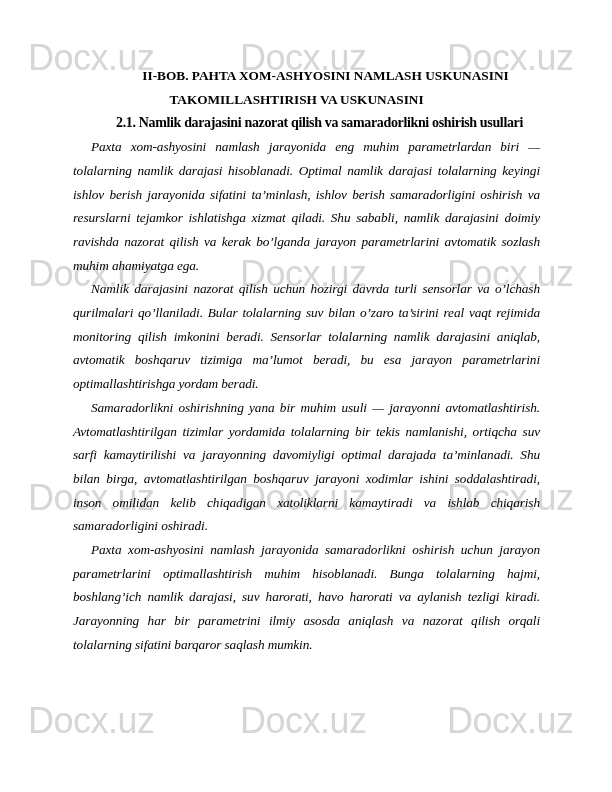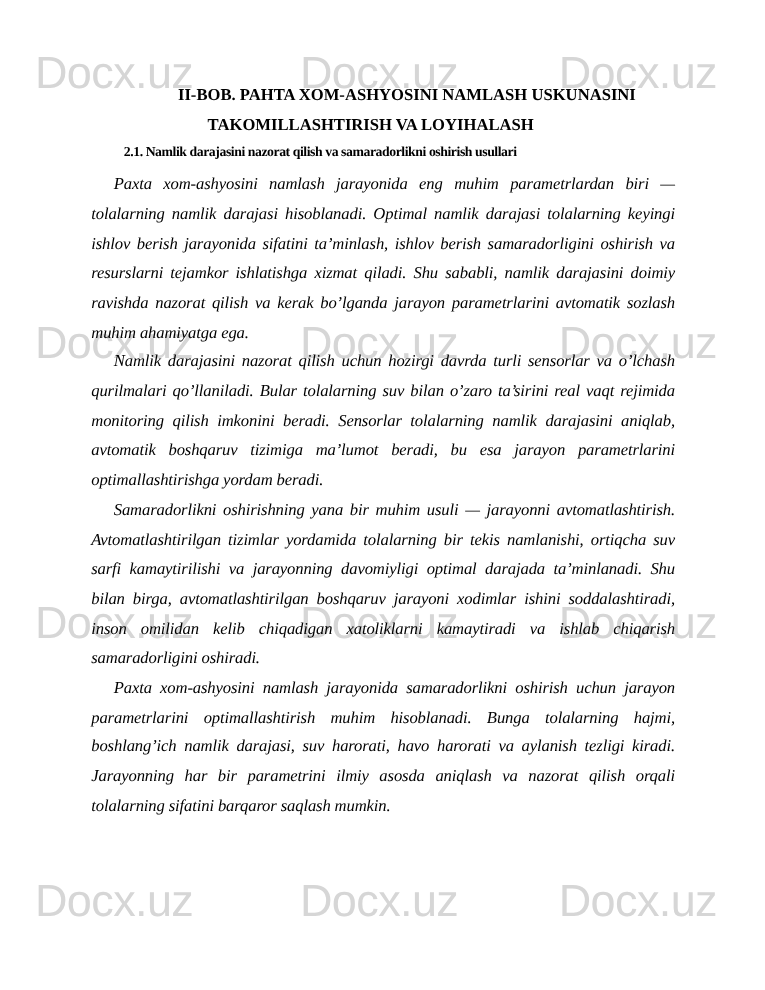--- a/index.html
+++ b/index.html
@@ -41,23 +41,23 @@
     .chapter-title {
       text-align: center;
       font-weight: bold;
       font-size: 13.3px;
       line-height: 23.7px;
       margin: 0;
     }
     .chapter-title .line1 { display: block; padding-left: 38px; }
     .chapter-title .line2 { display: block; padding-right: 20px; }
     .section-title {
-      text-align: left;
+      text-align: center;
       font-weight: bold;
-      font-size: 11px;
+      font-size: 14px;
       line-height: 23.7px;
       letter-spacing: -0.35px;
       margin: 0;
       white-space: nowrap;
       padding-left: 26px;
     }
     .para {
       margin: 0;
       font-size: 13.3px;
       line-height: 23.7px;
@@ -85,21 +85,21 @@
   <span class="wm" style="left:447px;top:480px">Docx.uz</span>
 
   <span class="wm" style="left:28px;top:703px">Docx.uz</span>
   <span class="wm" style="left:240px;top:703px">Docx.uz</span>
   <span class="wm" style="left:447px;top:703px">Docx.uz</span>
 </div>
 
 <div class="page">
   <h1 class="chapter-title">
     <span class="line1">II-BOB. PAHTA XOM-ASHYOSINI NAMLASH USKUNASINI</span>
-    <span class="line2">TAKOMILLASHTIRISH VA LOYIHALASH</span>
+    <span class="line2">TAKOMILLASHTIRISH VA USKUNASINI</span>
   </h1>
   <h2 class="section-title">2.1. Namlik darajasini nazorat qilish va samaradorlikni oshirish usullari</h2>
 
   <p class="para">Paxta xom-ashyosini namlash jarayonida eng muhim parametrlardan biri — tolalarning namlik darajasi hisoblanadi. Optimal namlik darajasi tolalarning keyingi ishlov berish jarayonida sifatini ta’minlash, ishlov berish samaradorligini oshirish va resurslarni tejamkor ishlatishga xizmat qiladi. Shu sababli, namlik darajasini doimiy ravishda nazorat qilish va kerak bo’lganda jarayon parametrlarini avtomatik sozlash muhim ahamiyatga ega.</p>
   <p class="para">Namlik darajasini nazorat qilish uchun hozirgi davrda turli sensorlar va o’lchash qurilmalari qo’llaniladi. Bular tolalarning suv bilan o’zaro ta’sirini real vaqt rejimida monitoring qilish imkonini beradi. Sensorlar tolalarning namlik darajasini aniqlab, avtomatik boshqaruv tizimiga ma’lumot beradi, bu esa jarayon parametrlarini optimallashtirishga yordam beradi.</p>
   <p class="para">Samaradorlikni oshirishning yana bir muhim usuli — jarayonni avtomatlashtirish. Avtomatlashtirilgan tizimlar yordamida tolalarning bir tekis namlanishi, ortiqcha suv sarfi kamaytirilishi va jarayonning davomiyligi optimal darajada ta’minlanadi. Shu bilan birga, avtomatlashtirilgan boshqaruv jarayoni xodimlar ishini soddalashtiradi, inson omilidan kelib chiqadigan xatoliklarni kamaytiradi va ishlab chiqarish samaradorligini oshiradi.</p>
   <p class="para">Paxta xom-ashyosini namlash jarayonida samaradorlikni oshirish uchun jarayon parametrlarini optimallashtirish muhim hisoblanadi. Bunga tolalarning hajmi, boshlang’ich namlik darajasi, suv harorati, havo harorati va aylanish tezligi kiradi. Jarayonning har bir parametrini ilmiy asosda aniqlash va nazorat qilish orqali tolalarning sifatini barqaror saqlash mumkin.</p>
 </div>
 
 </body></html>

